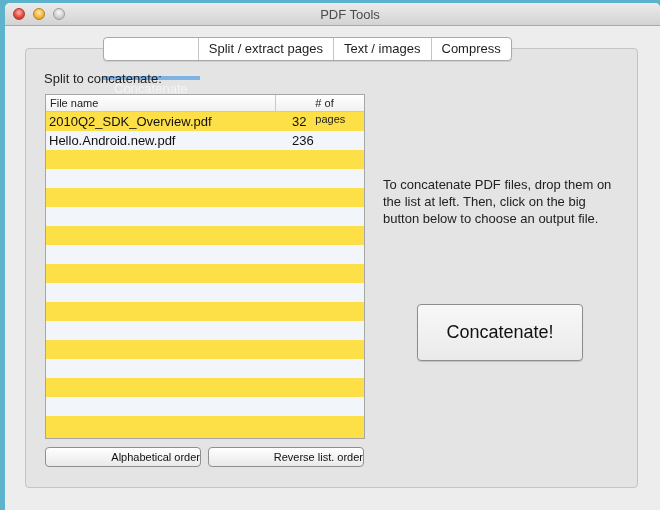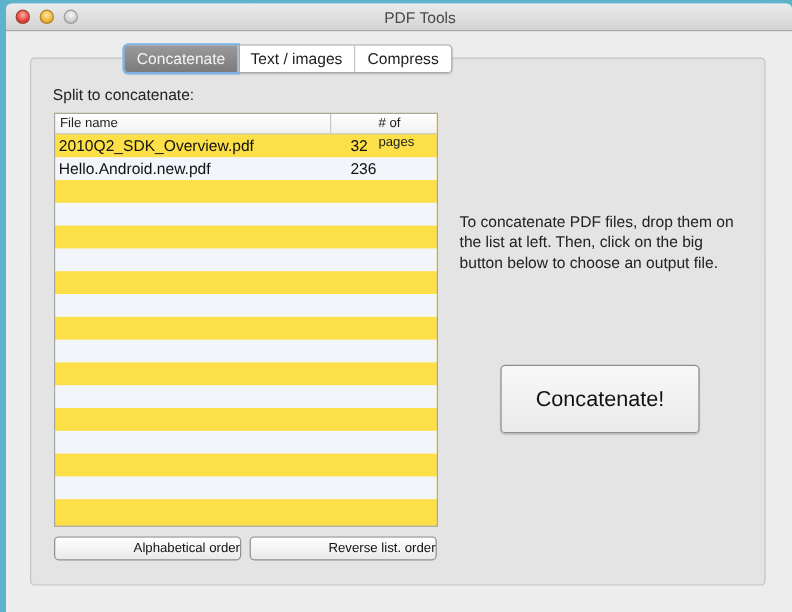--- a/index.html
+++ b/index.html
@@ -9,21 +9,21 @@
   .title { position:absolute; left:0; right:0; top:4px; text-align:center; font-size:13px; color:#4a4a4a; font-family:"Liberation Sans",sans-serif;padding-left:35px; }
   .tl { position:absolute; top:5px; width:12px; height:12px; border-radius:50%; box-sizing:border-box; }
   .tl.close { left:8px; background:radial-gradient(circle at 50% 35%, #ffb1a6, #e4433a 60%, #b5281f); border:1px solid #a93a30; }
   .tl.min { left:28px; background:radial-gradient(circle at 50% 35%, #ffe7a3, #f1b43b 60%, #c98a16); border:1px solid #b08324; }
   .tl.max { left:48px; background:radial-gradient(circle at 50% 35%, #f8f8f8, #cfcfcf 60%, #b1b1b1); border:1px solid #9c9c9c; }
 
   .panel { position:absolute; left:20px; top:45px; width:611px; height:438px; background:#e4e4e4; border:1px solid #c4c4c4; border-radius:4px; }
   .tabs { position:absolute; left:98px; top:34px; height:22px; display:flex; background:#fff; border:1px solid #a9a9a9; border-radius:4px; box-shadow:0 1px 1px rgba(0,0,0,0.1); }
   .tab { font-size:13px; color:#1e1e1e; padding:0 10px; line-height:22px; border-left:1px solid #c4c4c4; font-family:"Liberation Sans",sans-serif; cursor:pointer; white-space:nowrap; }
   .tab:first-child { border-left:none; }
-  .tab.active { background:linear-gradient(#9a9a9a,#7b7b7b); color:#f4f4f4; border-radius:3px 0 0 3px; box-shadow:0 0 0 2px #7fb3e3; }
+  .tab.active { background:linear-gradient(#9a9a9a,#7b7b7b); color:#f4f4f4; border-radius:3px 0 0 3px; box-shadow:0 0 0 2px #7fb3e3;margin-top:40px; }
 
   .files-label { position:absolute; left:39px; top:68px; font-size:13px; color:#222; font-family:"Liberation Sans",sans-serif; }
   .table { position:absolute; left:40px; top:91px; width:318px; height:343px; background:#fde047; border:1px solid #a6a6a6; overflow:hidden; }
   .thead { height:16px; border-bottom:1px solid #c9c9c9; display:flex; font-size:11px; color:#222; font-family:"Liberation Sans",sans-serif; background:linear-gradient(#fff,#f1f1f1); }
   .th-name { width:238px; padding-left:4px; line-height:16px; border-right:1px solid #c9c9c9; }
   .th-pages { padding-left:4px; line-height:16px;margin-left:35px; }
   .row { height:19px; display:flex; font-size:13px; color:#111; font-family:"Liberation Sans",sans-serif; line-height:19px; }
   .row:nth-child(even) { background:#f2f5fa; }
   .cell-name { width:239px; padding-left:3px; }
   .cell-pages { padding-left:4px; }
@@ -43,20 +43,21 @@
     <div class="tl close"></div>
     <div class="tl min"></div>
     <div class="tl max"></div>
     <div class="title">PDF Tools</div>
   </div>
 
   <div class="panel"></div>
 
   <div class="tabs">
     <div class="tab active">Concatenate</div>
+    <div class="tab">Split / extract pages</div>
     <div class="tab">Text / images</div>
     <div class="tab">Compress</div>
   </div>
 
   <div class="files-label">Split to concatenate:</div>
 
   <div class="table">
     <div class="thead">
       <div class="th-name">File name</div>
       <div class="th-pages"># of pages</div>

